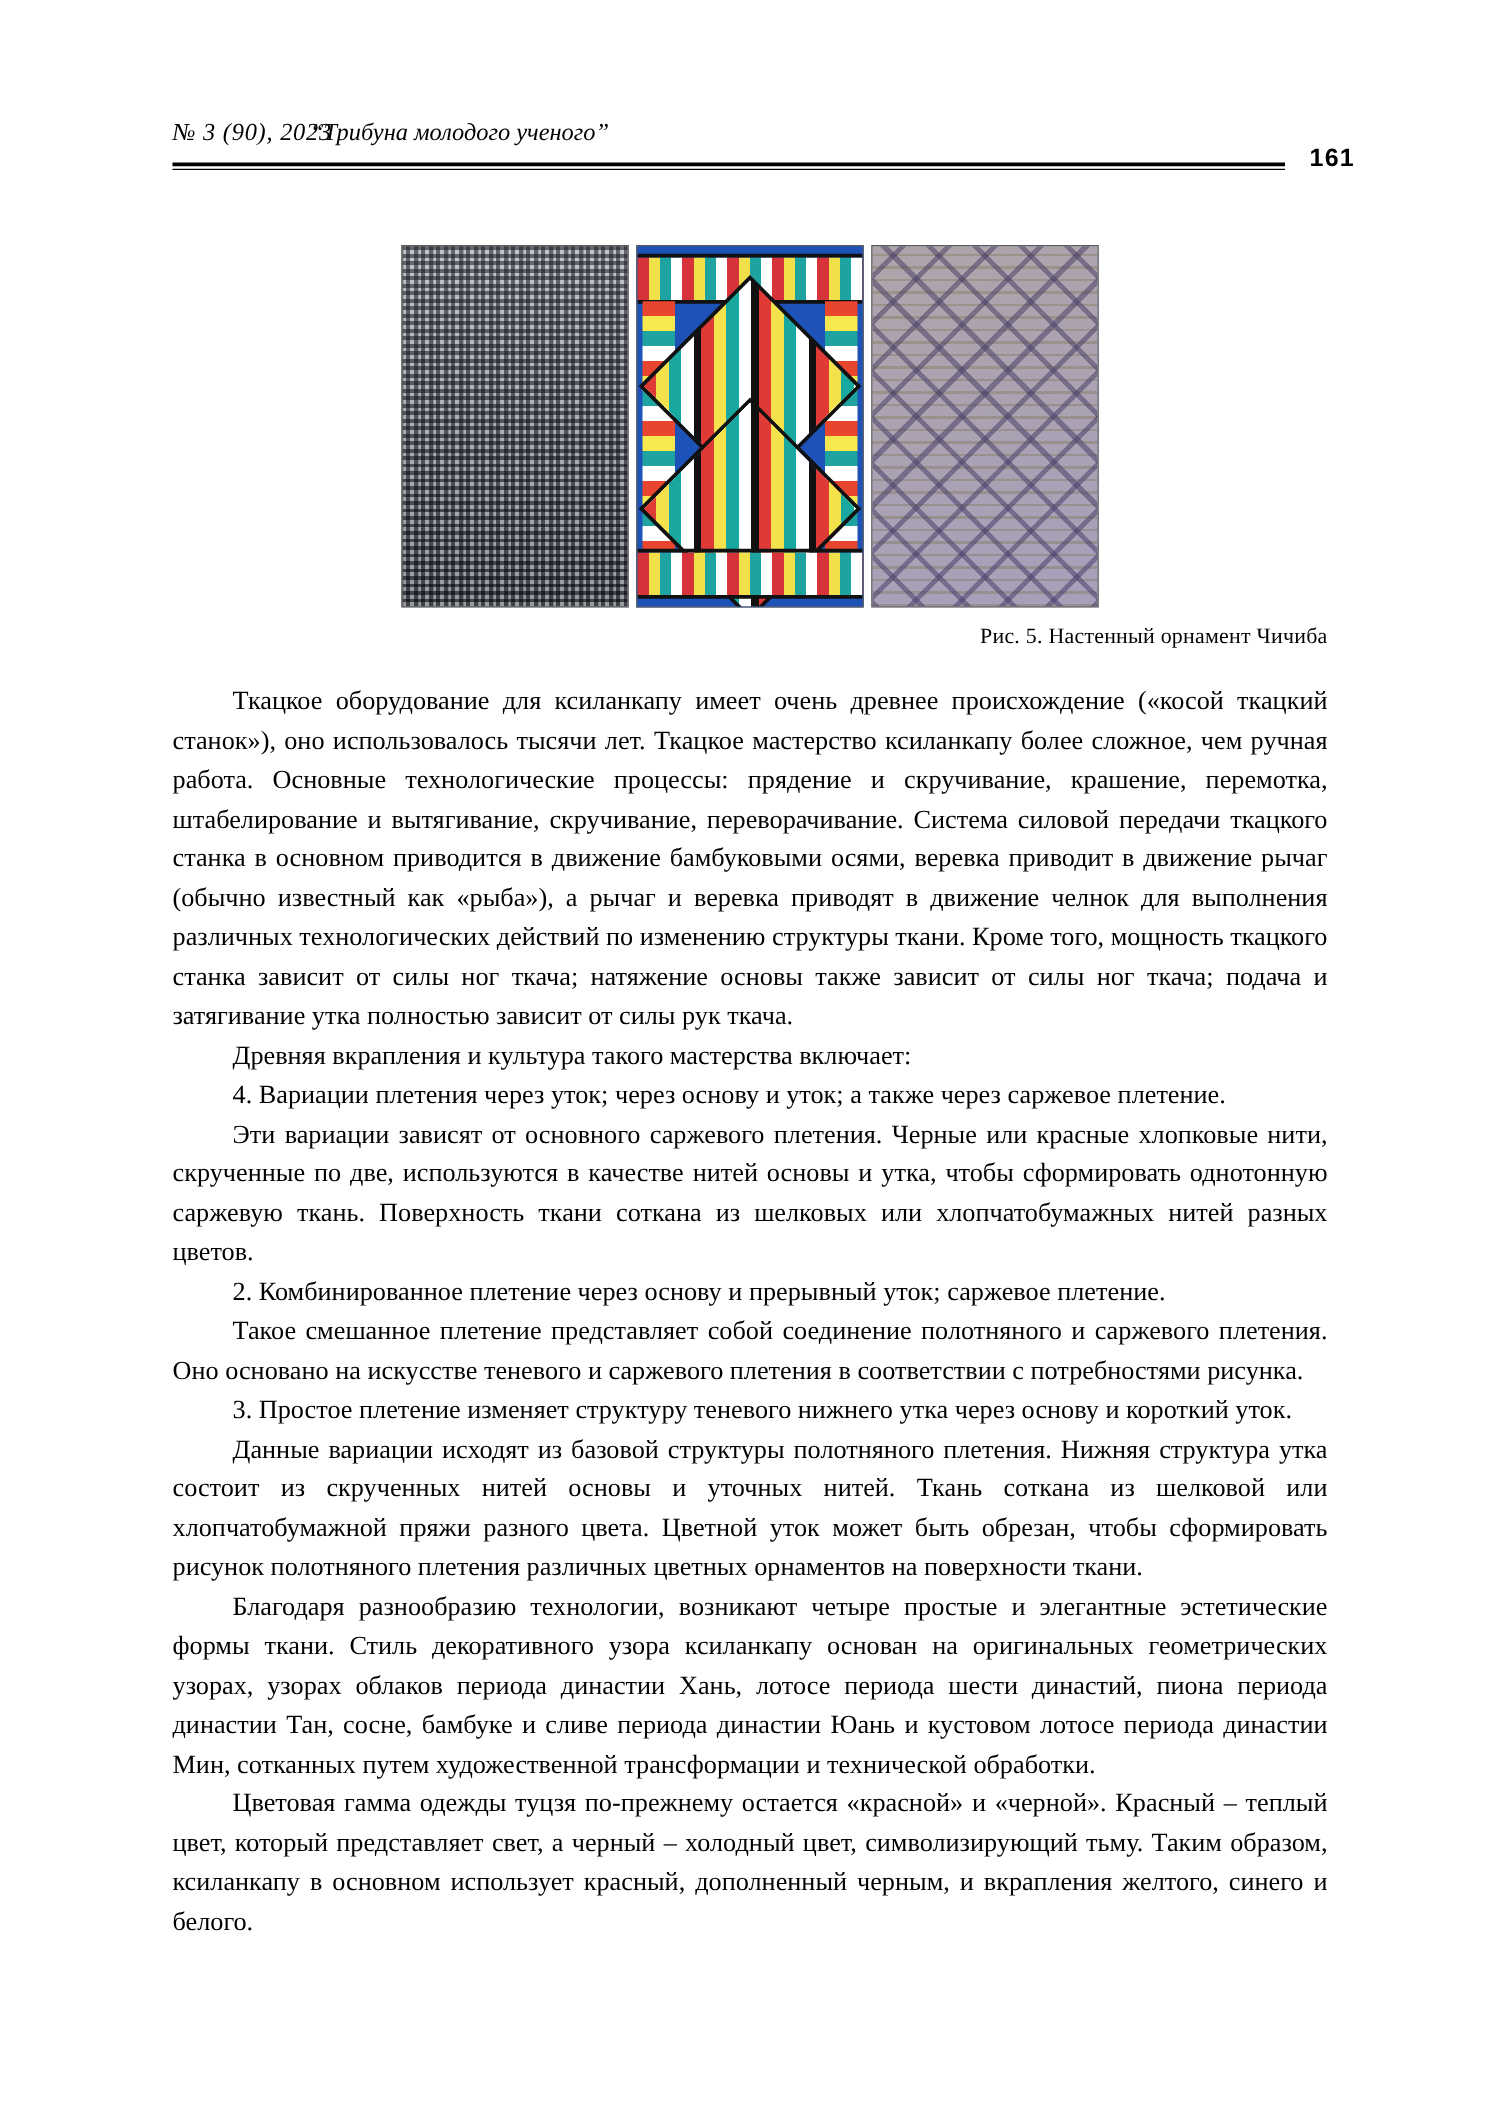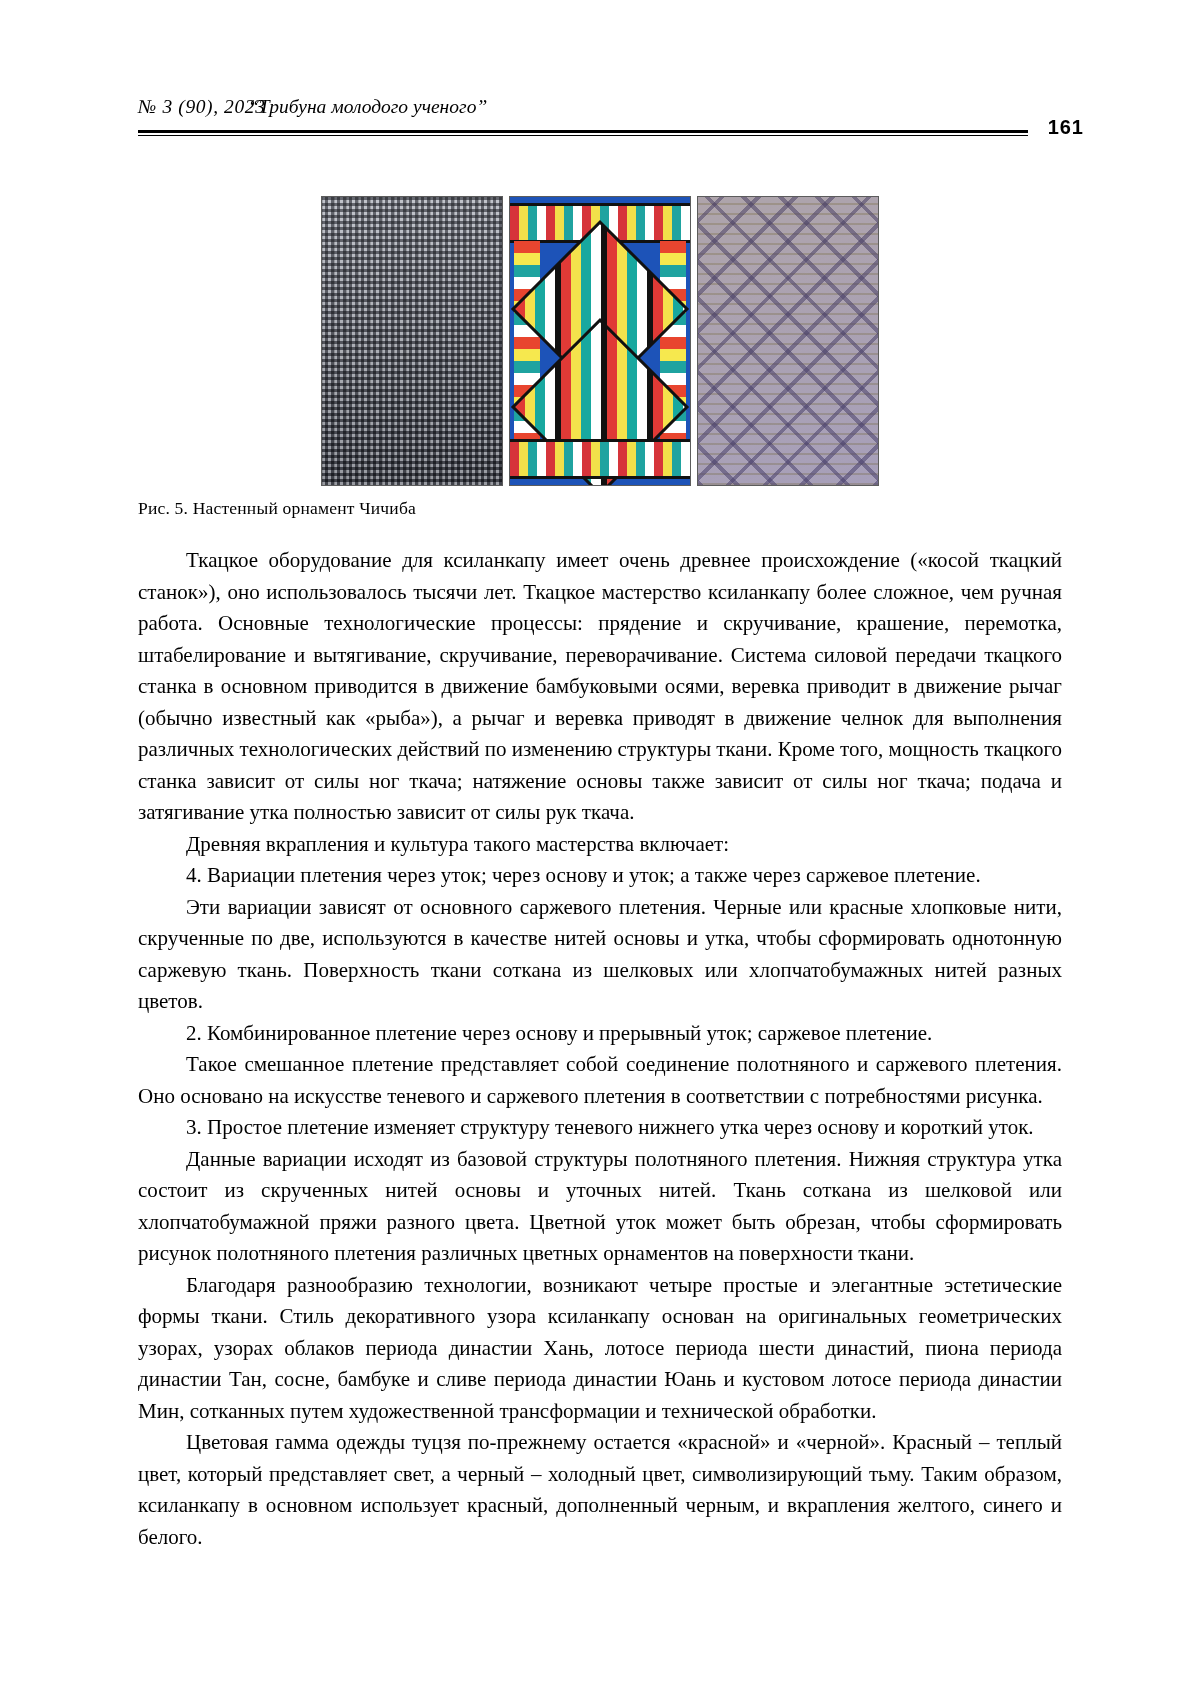--- a/index.html
+++ b/index.html
@@ -161,21 +161,21 @@
   }
   .img-c::after{
     content:"";
     position:absolute; inset:0;
     background: linear-gradient(160deg, rgba(186,176,150,0.55), rgba(120,112,140,0.35));
     mix-blend-mode: multiply;
   }
 
   .fig-caption {
     margin-top: 12px;
-    text-align: left;
+    text-align: right;
     font-size: 17.5px;
     letter-spacing: 0.2px;
   }
 
   
   .body-text {
     margin-top: 26px;
   }
   .body-text p {
     margin: 0;

